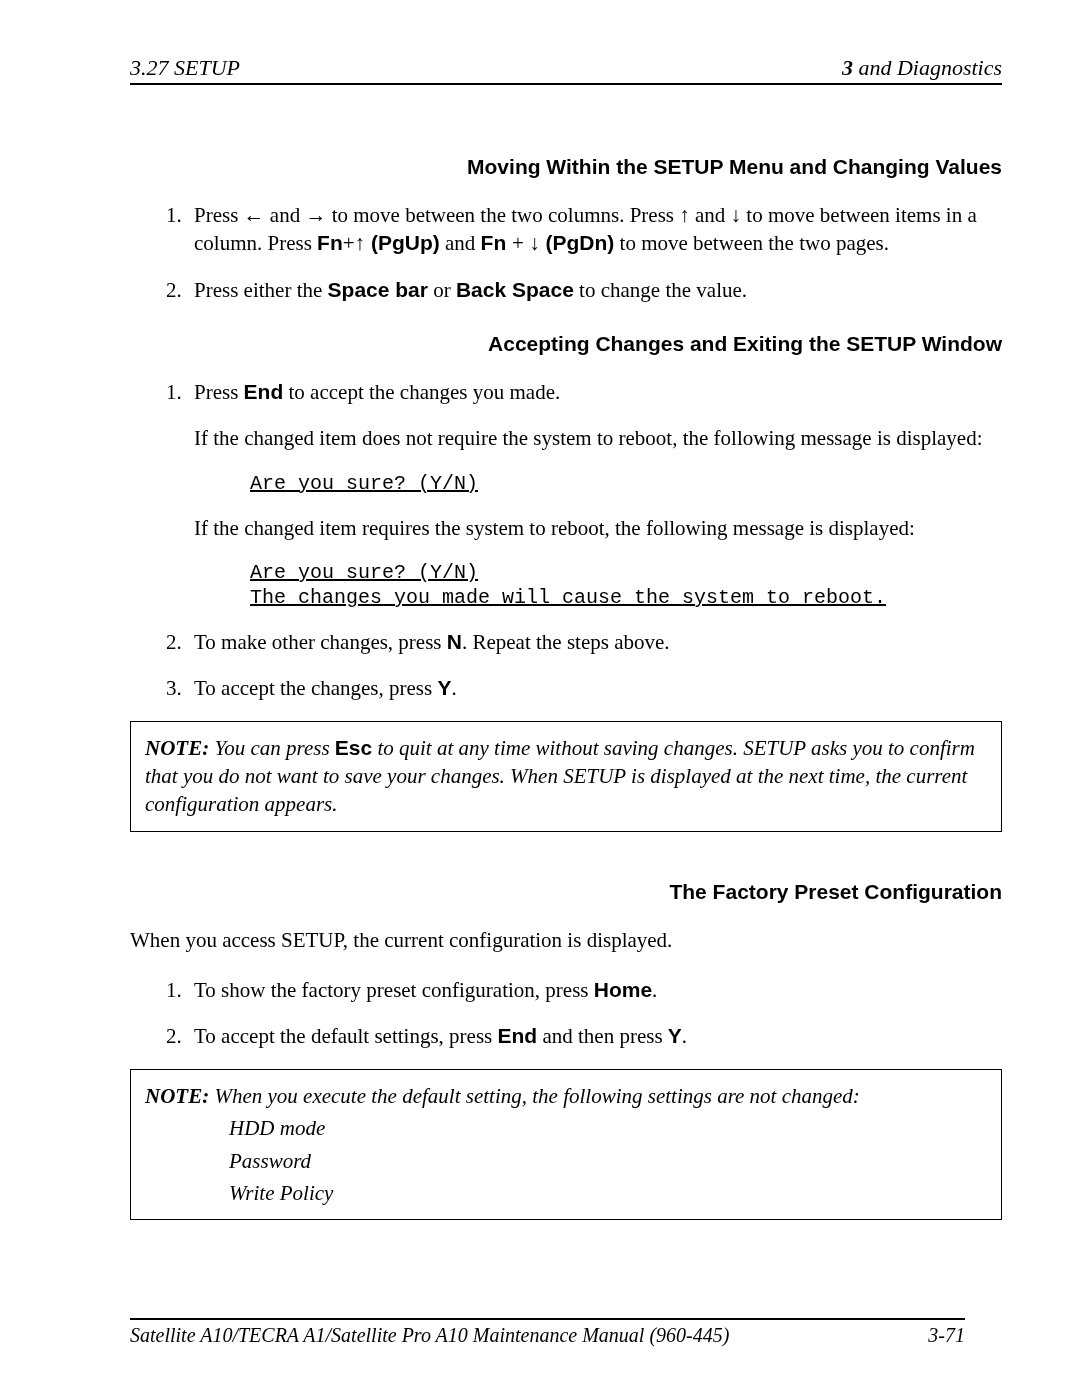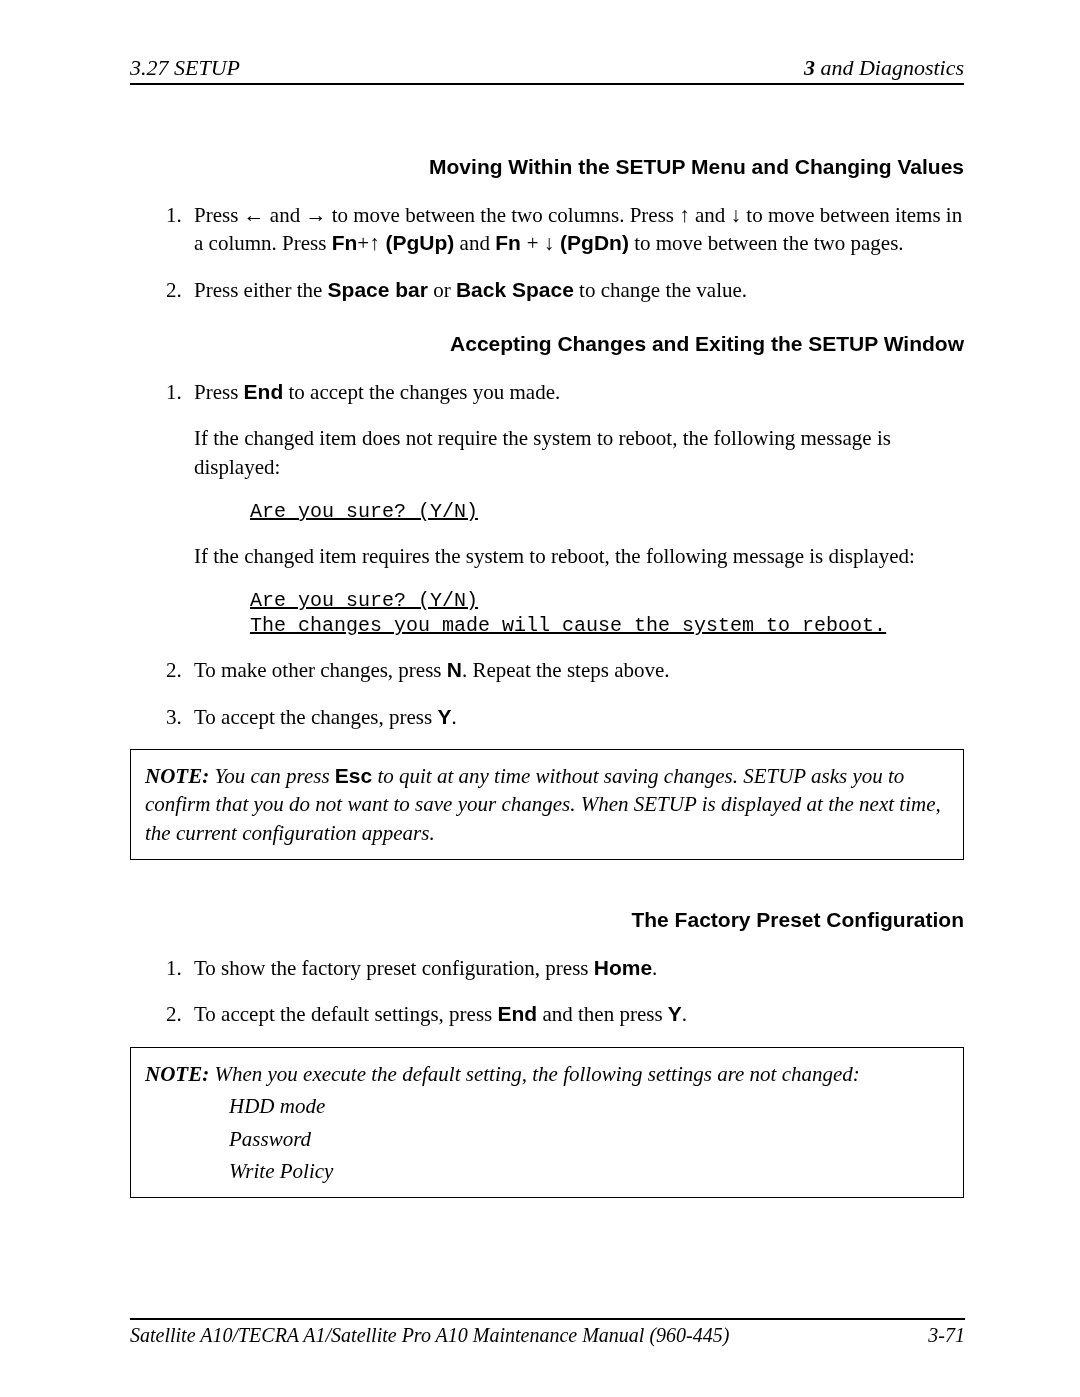--- a/index.html
+++ b/index.html
@@ -7,21 +7,21 @@
     padding: 0;
     background: #fff;
     font-family: "Times New Roman", Times, serif;
     color: #000;
   }
   .page {
     width: 1080px;
     height: 1397px;
     position: relative;
     box-sizing: border-box;
-    padding: 55px 116px 0 130px;
+    padding: 55px 78px 0 130px;
   }
   .header {
     display: flex;
     justify-content: space-between;
     font-style: italic;
     font-size: 22px;
     border-bottom: 2px solid #000;
     padding-bottom: 2px;
     margin-bottom: 70px;
   }
@@ -151,20 +151,21 @@
       </span>
     </li>
   </ol>
 
   <div class="note-box">
     <span class="label">NOTE:</span><span> You can press </span><span class="esc">Esc</span><span> to quit at any time without saving changes.   SETUP asks you to confirm that you do not want to save your changes. When SETUP is displayed at the next time, the current configuration appears.</span>
   </div>
 
   <div class="section-title after-note">The Factory Preset Configuration</div>
 
+  <div class="body-para">When you access SETUP, the current configuration is displayed.</div>
 
   <ol class="list">
     <li>
       <span class="num">1.</span>
       <span class="txt">
         <span>To show the factory preset configuration, press </span><span class="sans-b">Home</span><span>.</span>
       </span>
     </li>
     <li>
       <span class="num">2.</span>

